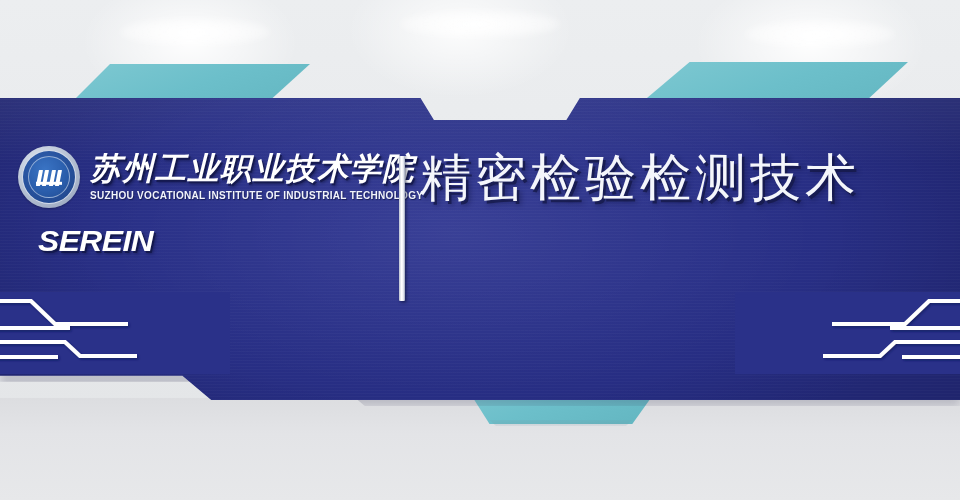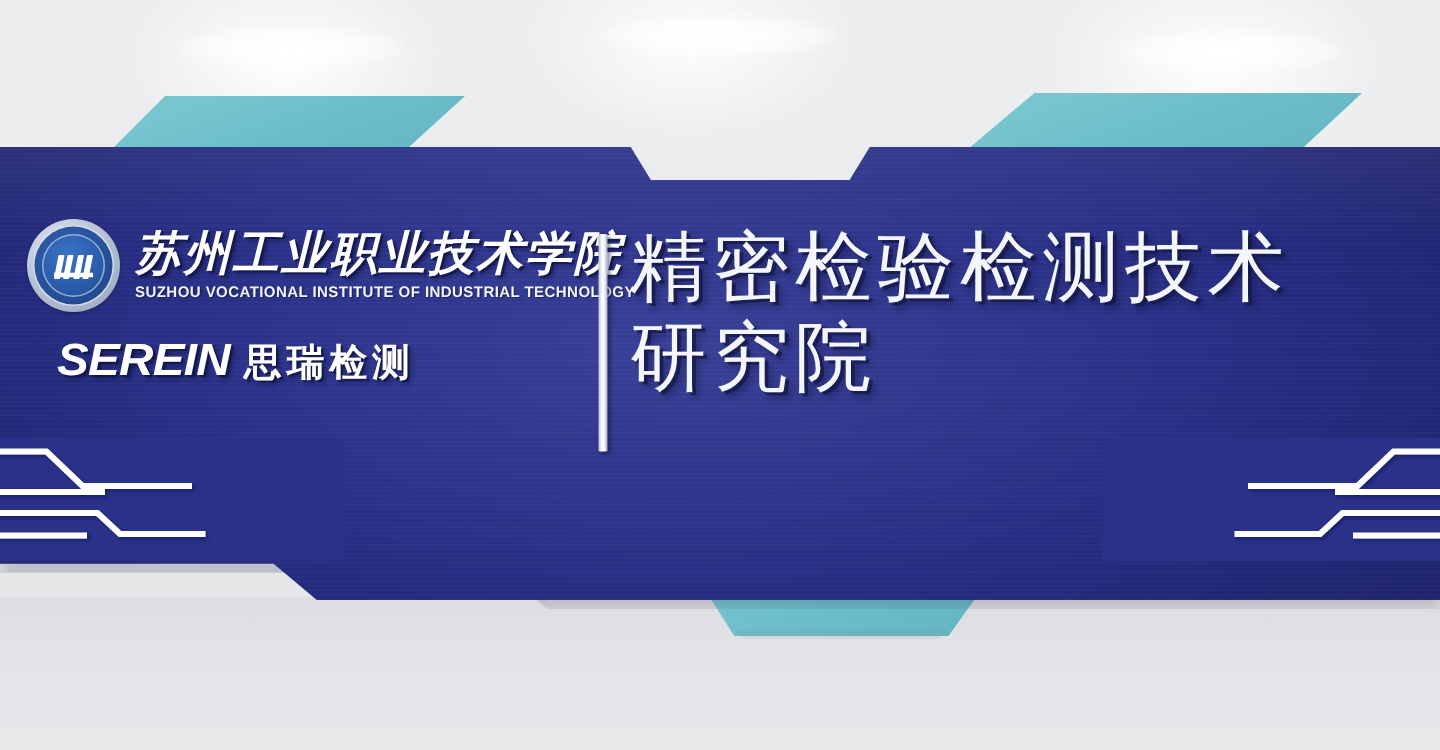--- a/index.html
+++ b/index.html
@@ -206,21 +206,21 @@
     white-space: nowrap;
     text-shadow: 0.8px 0.8px 1px rgba(14,18,60,0.7);
     transform: scaleX(0.985);
     transform-origin: left center;
   }
 
   .partner-row {
     margin-top: 16px;
     padding-left: 20px;
     display: flex;
-    align-items: flex-end;
+    align-items: flex-start;
     gap: 16px;
   }
   .serein-wordmark {
     font-size: 30px;
     font-weight: 700;
     font-style: italic;
     color: #ffffff;
     letter-spacing: -0.5px;
     transform: scaleX(1.06);
     transform-origin: left center;
@@ -413,25 +413,23 @@
         </div>
 
         <div class="school-names">
           <div class="school-cn">苏州工业职业技术学院</div>
           <div class="school-en">SUZHOU VOCATIONAL INSTITUTE OF INDUSTRIAL TECHNOLOGY</div>
         </div>
       </div>
 
       <div class="partner-row">
         <div class="serein-wordmark">SEREIN</div>
-        <div class="partner-cn">思瑞检测</div>
       </div>
     </div>
 
     <div class="divider"></div>
 
     <div class="headline">
       <div>精密检验检测技术</div>
-      <div>研究院</div>
     </div>
 
   </div>
 </div>
 
 </body></html>

